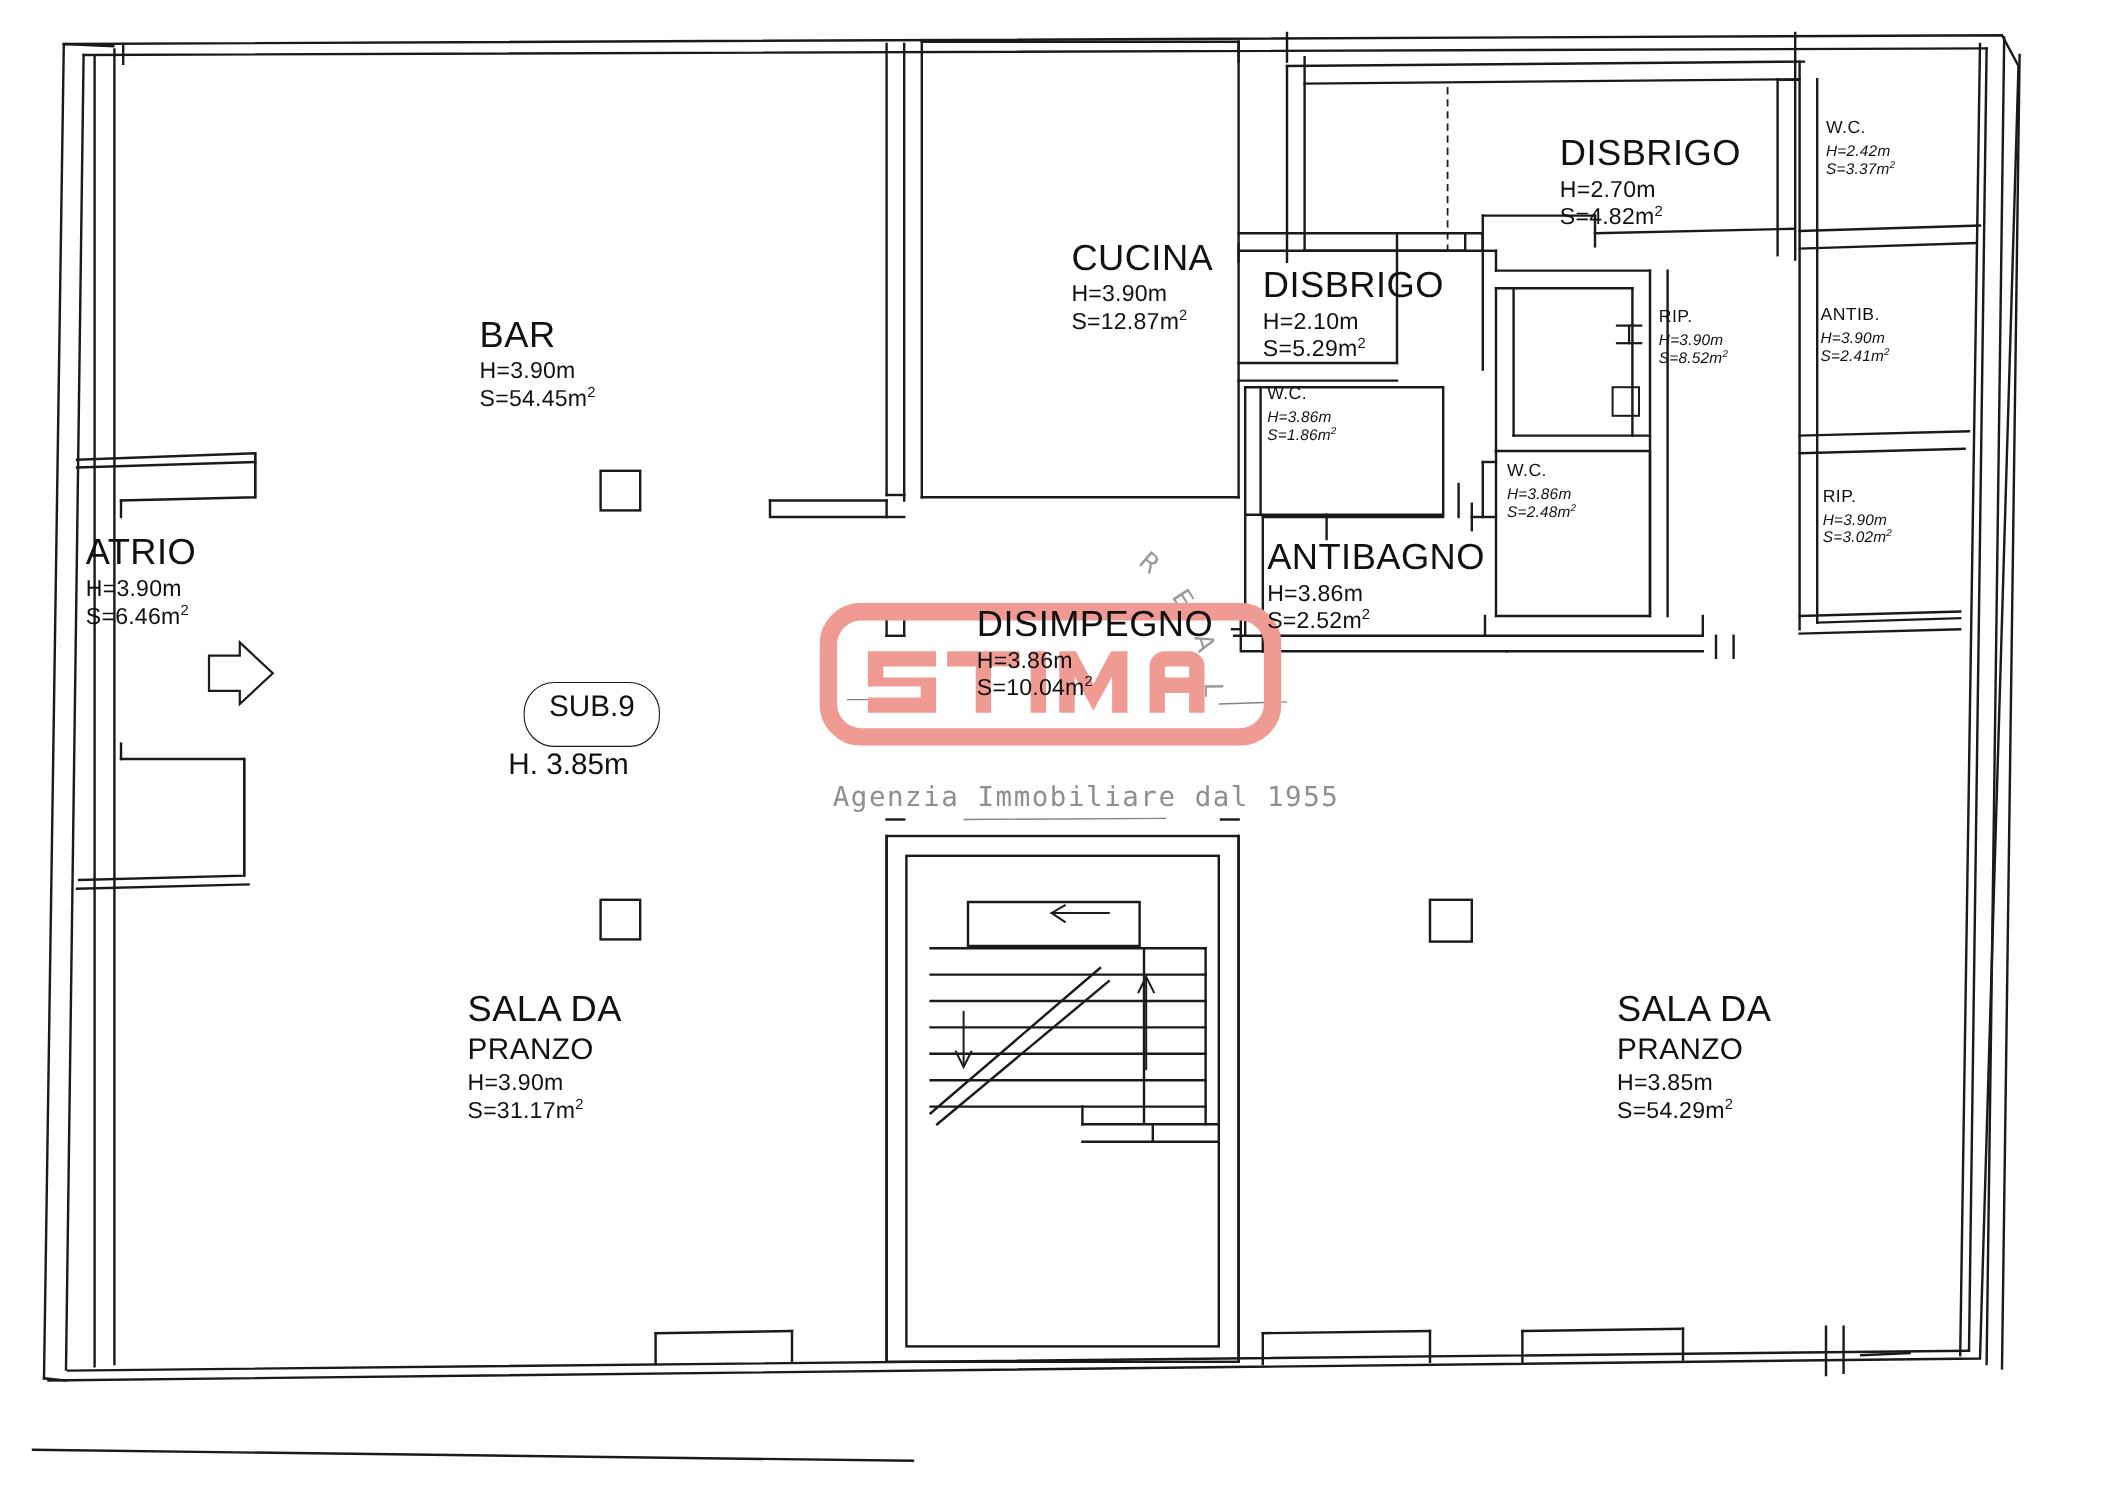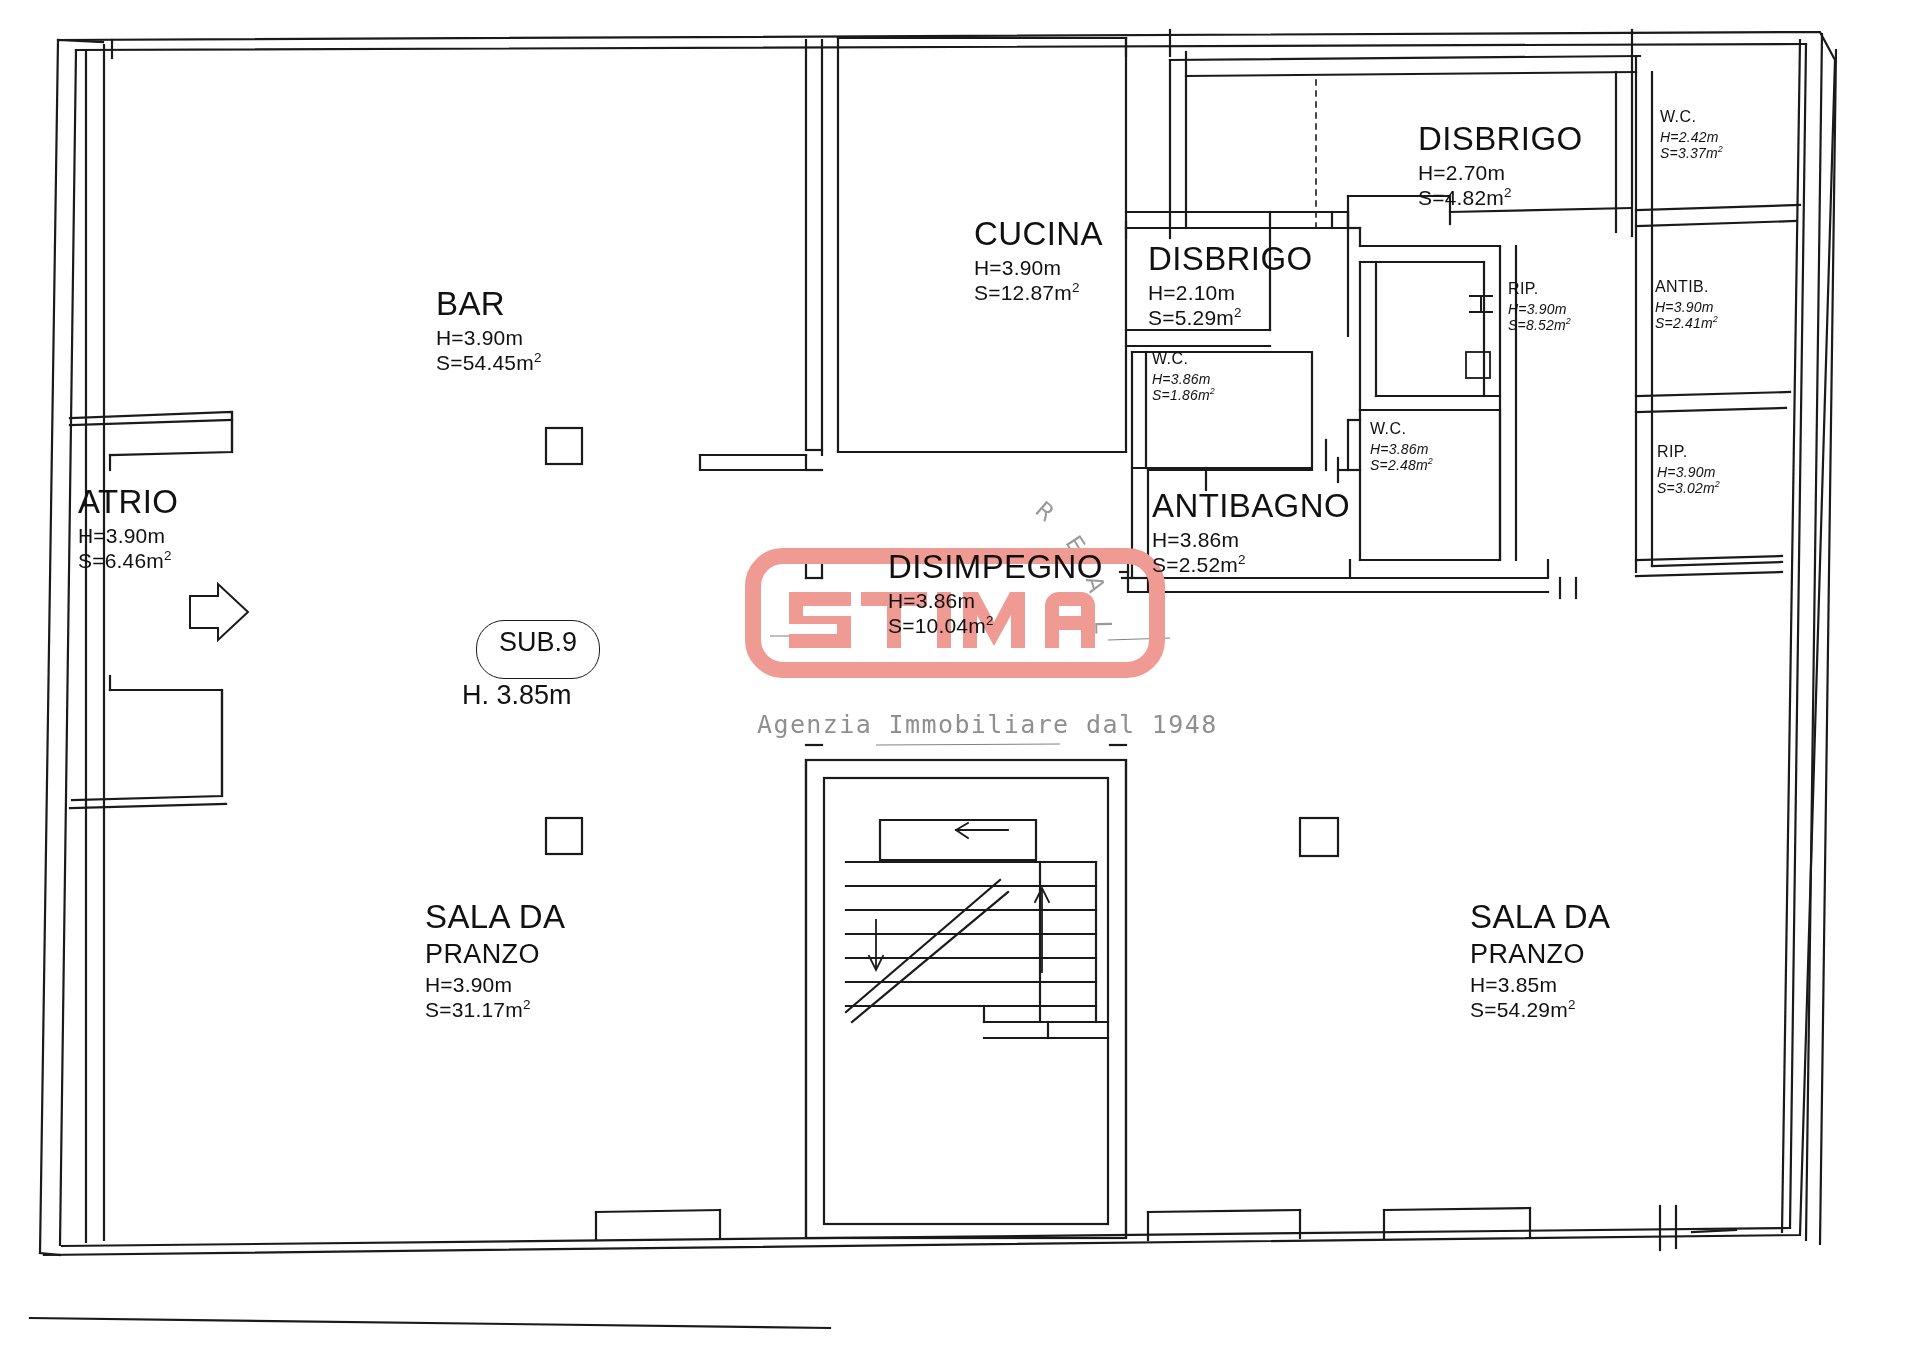--- a/index.html
+++ b/index.html
@@ -331,21 +331,21 @@
       <path d="M116,44 h66 v14 h-26 v42 h-14 v-42 h-26 z"></path>
 
       <path d="M192,44 h14 v56 h-14 z"></path>
 
       <path d="M218,100 v-56 h15 l16,30 l16,-30 h15 v56 h-14 v-33 l-17,31 l-17,-31 v33 z"></path>
 
       <path d="M300,100 v-42 a14,14 0 0 1 14,-14 h22 a14,14 0 0 1 14,14 v42 h-14 v-18 h-22 v18 z
                M314,68 h22 v-10 h-22 z"></path>
     </g>
   </svg>
-  <div class="wm-tag">Agenzia Immobiliare dal 1948</div>
+  <div class="wm-tag">Agenzia Immobiliare dal 1955</div>
 
   <div class="room-label" style="left:78px; top:483px;">
     <span class="rl-name">ATRIO</span>
     <span class="rl-h">H=3.90m</span>
     <span class="rl-s"><span>S=6.46m</span><sup>2</sup></span>
   </div>
 
   <div class="room-label" style="left:396px; top:285px;margin-left:40px;">
     <span class="rl-name">BAR</span>
     <span class="rl-h">H=3.90m</span>

